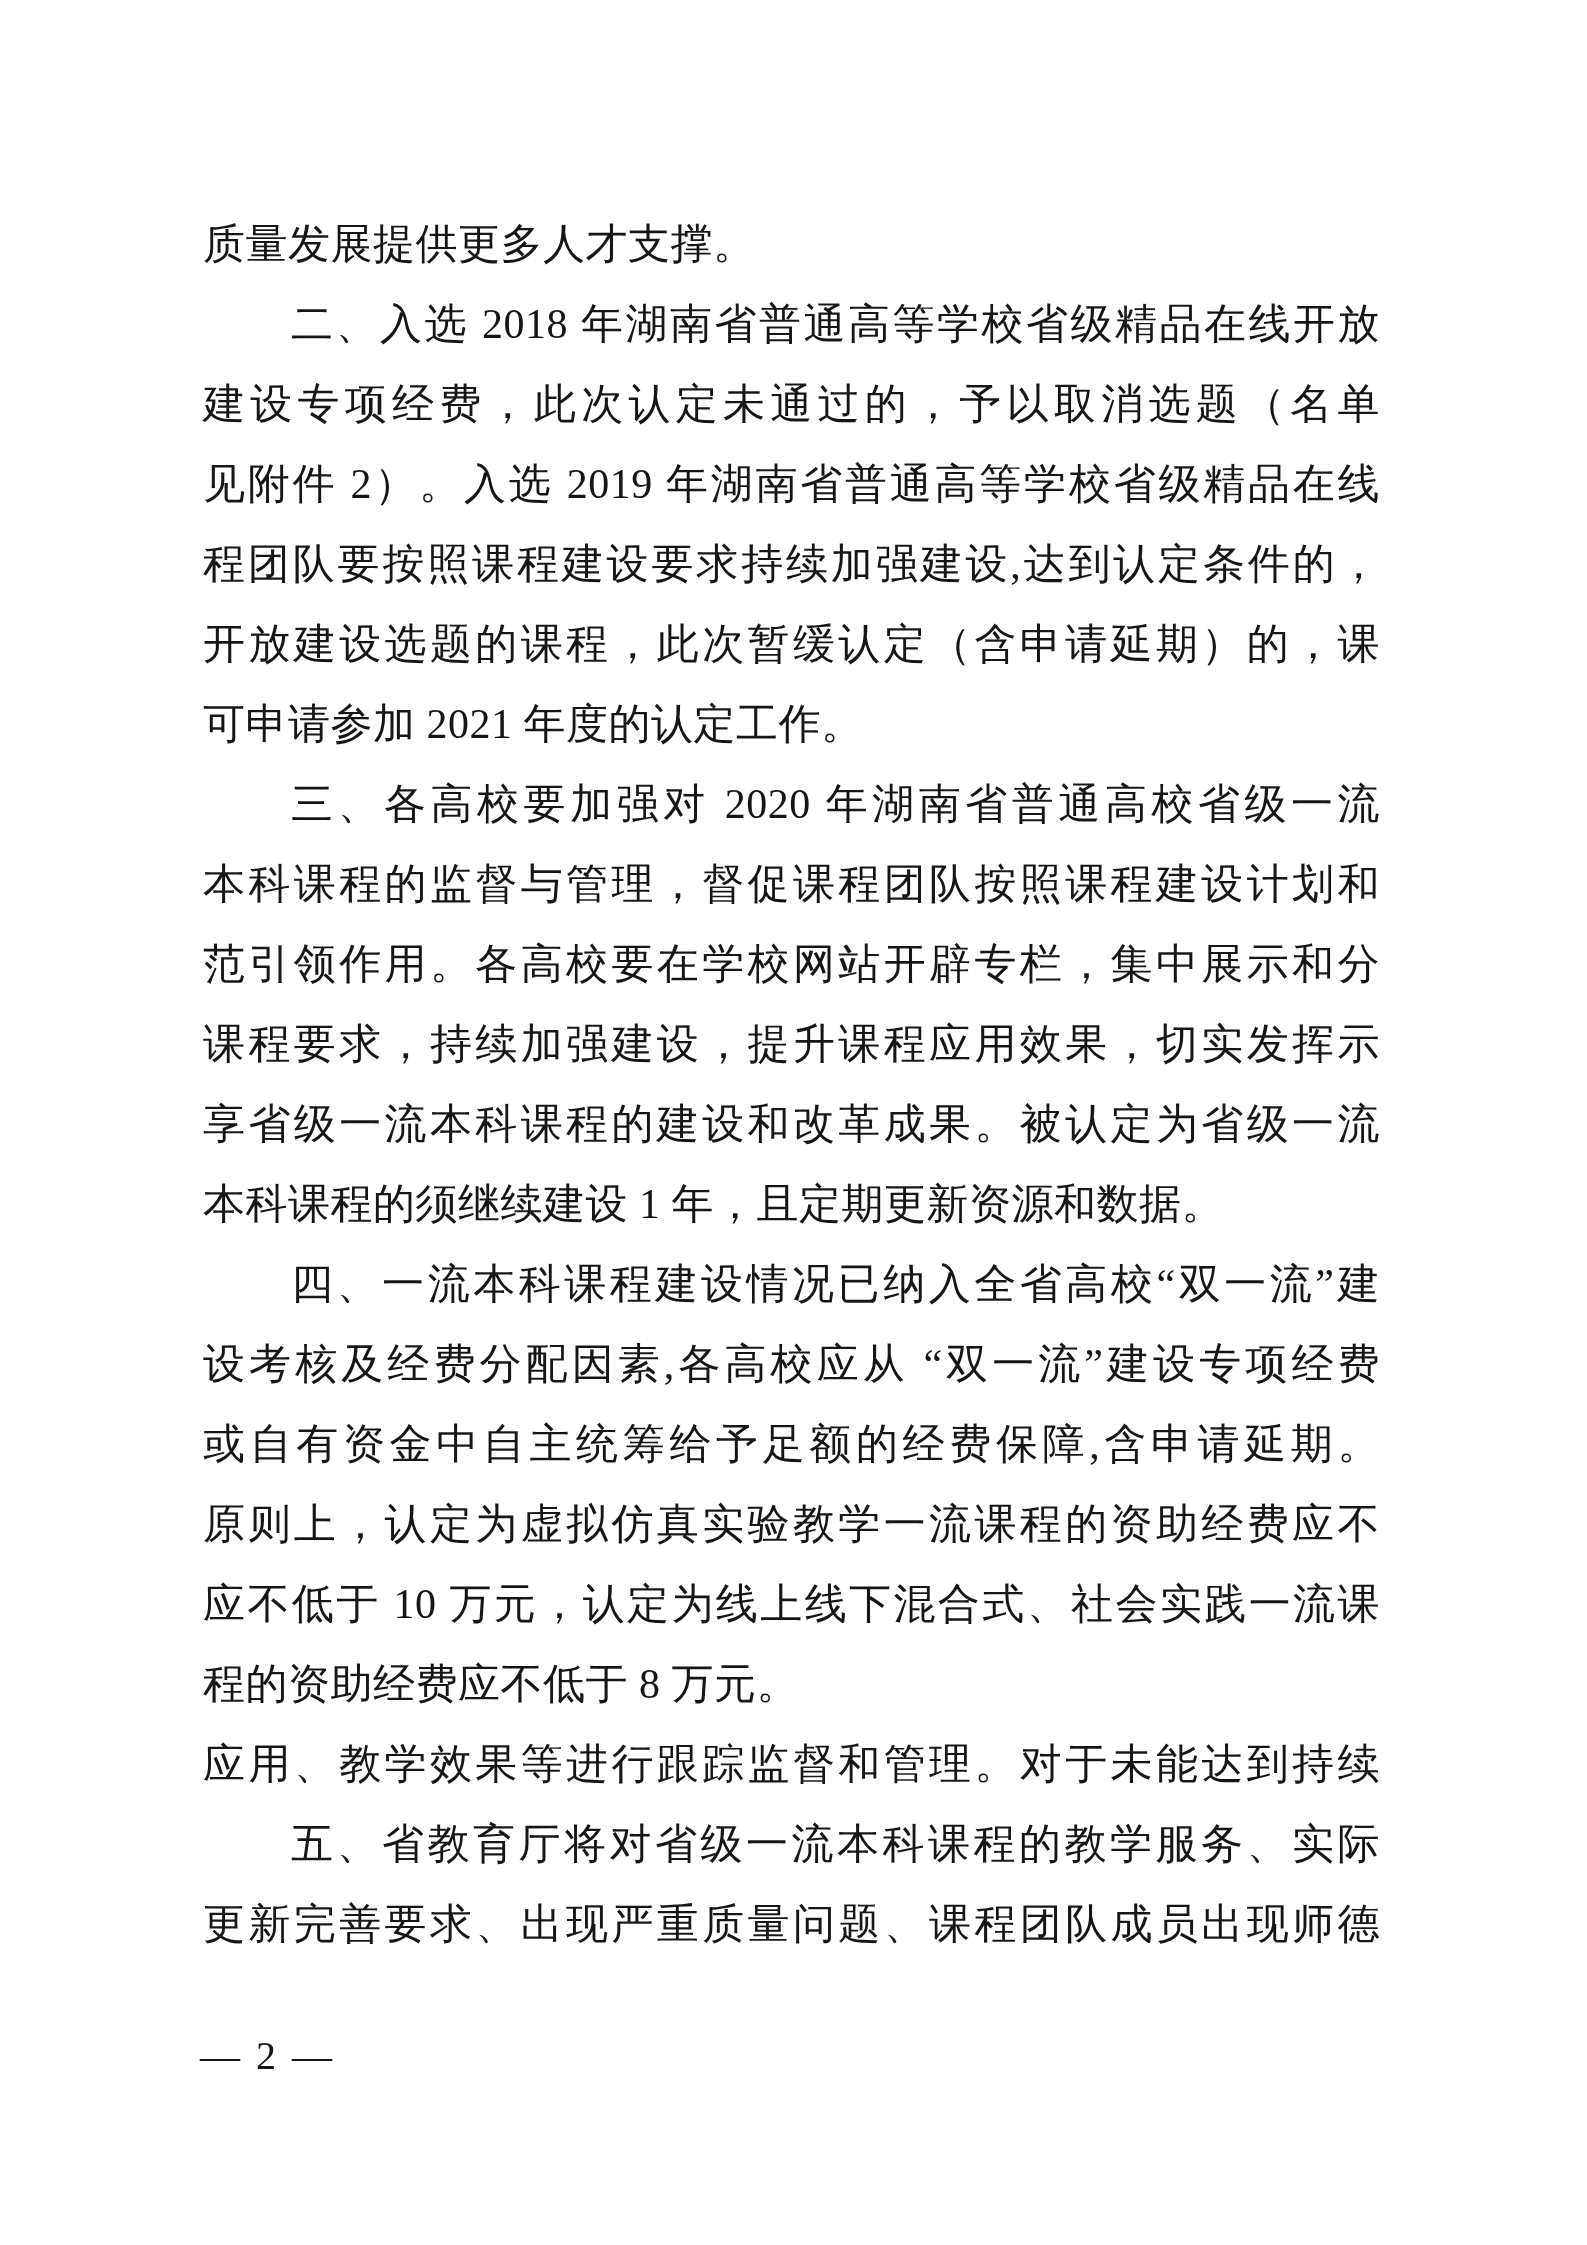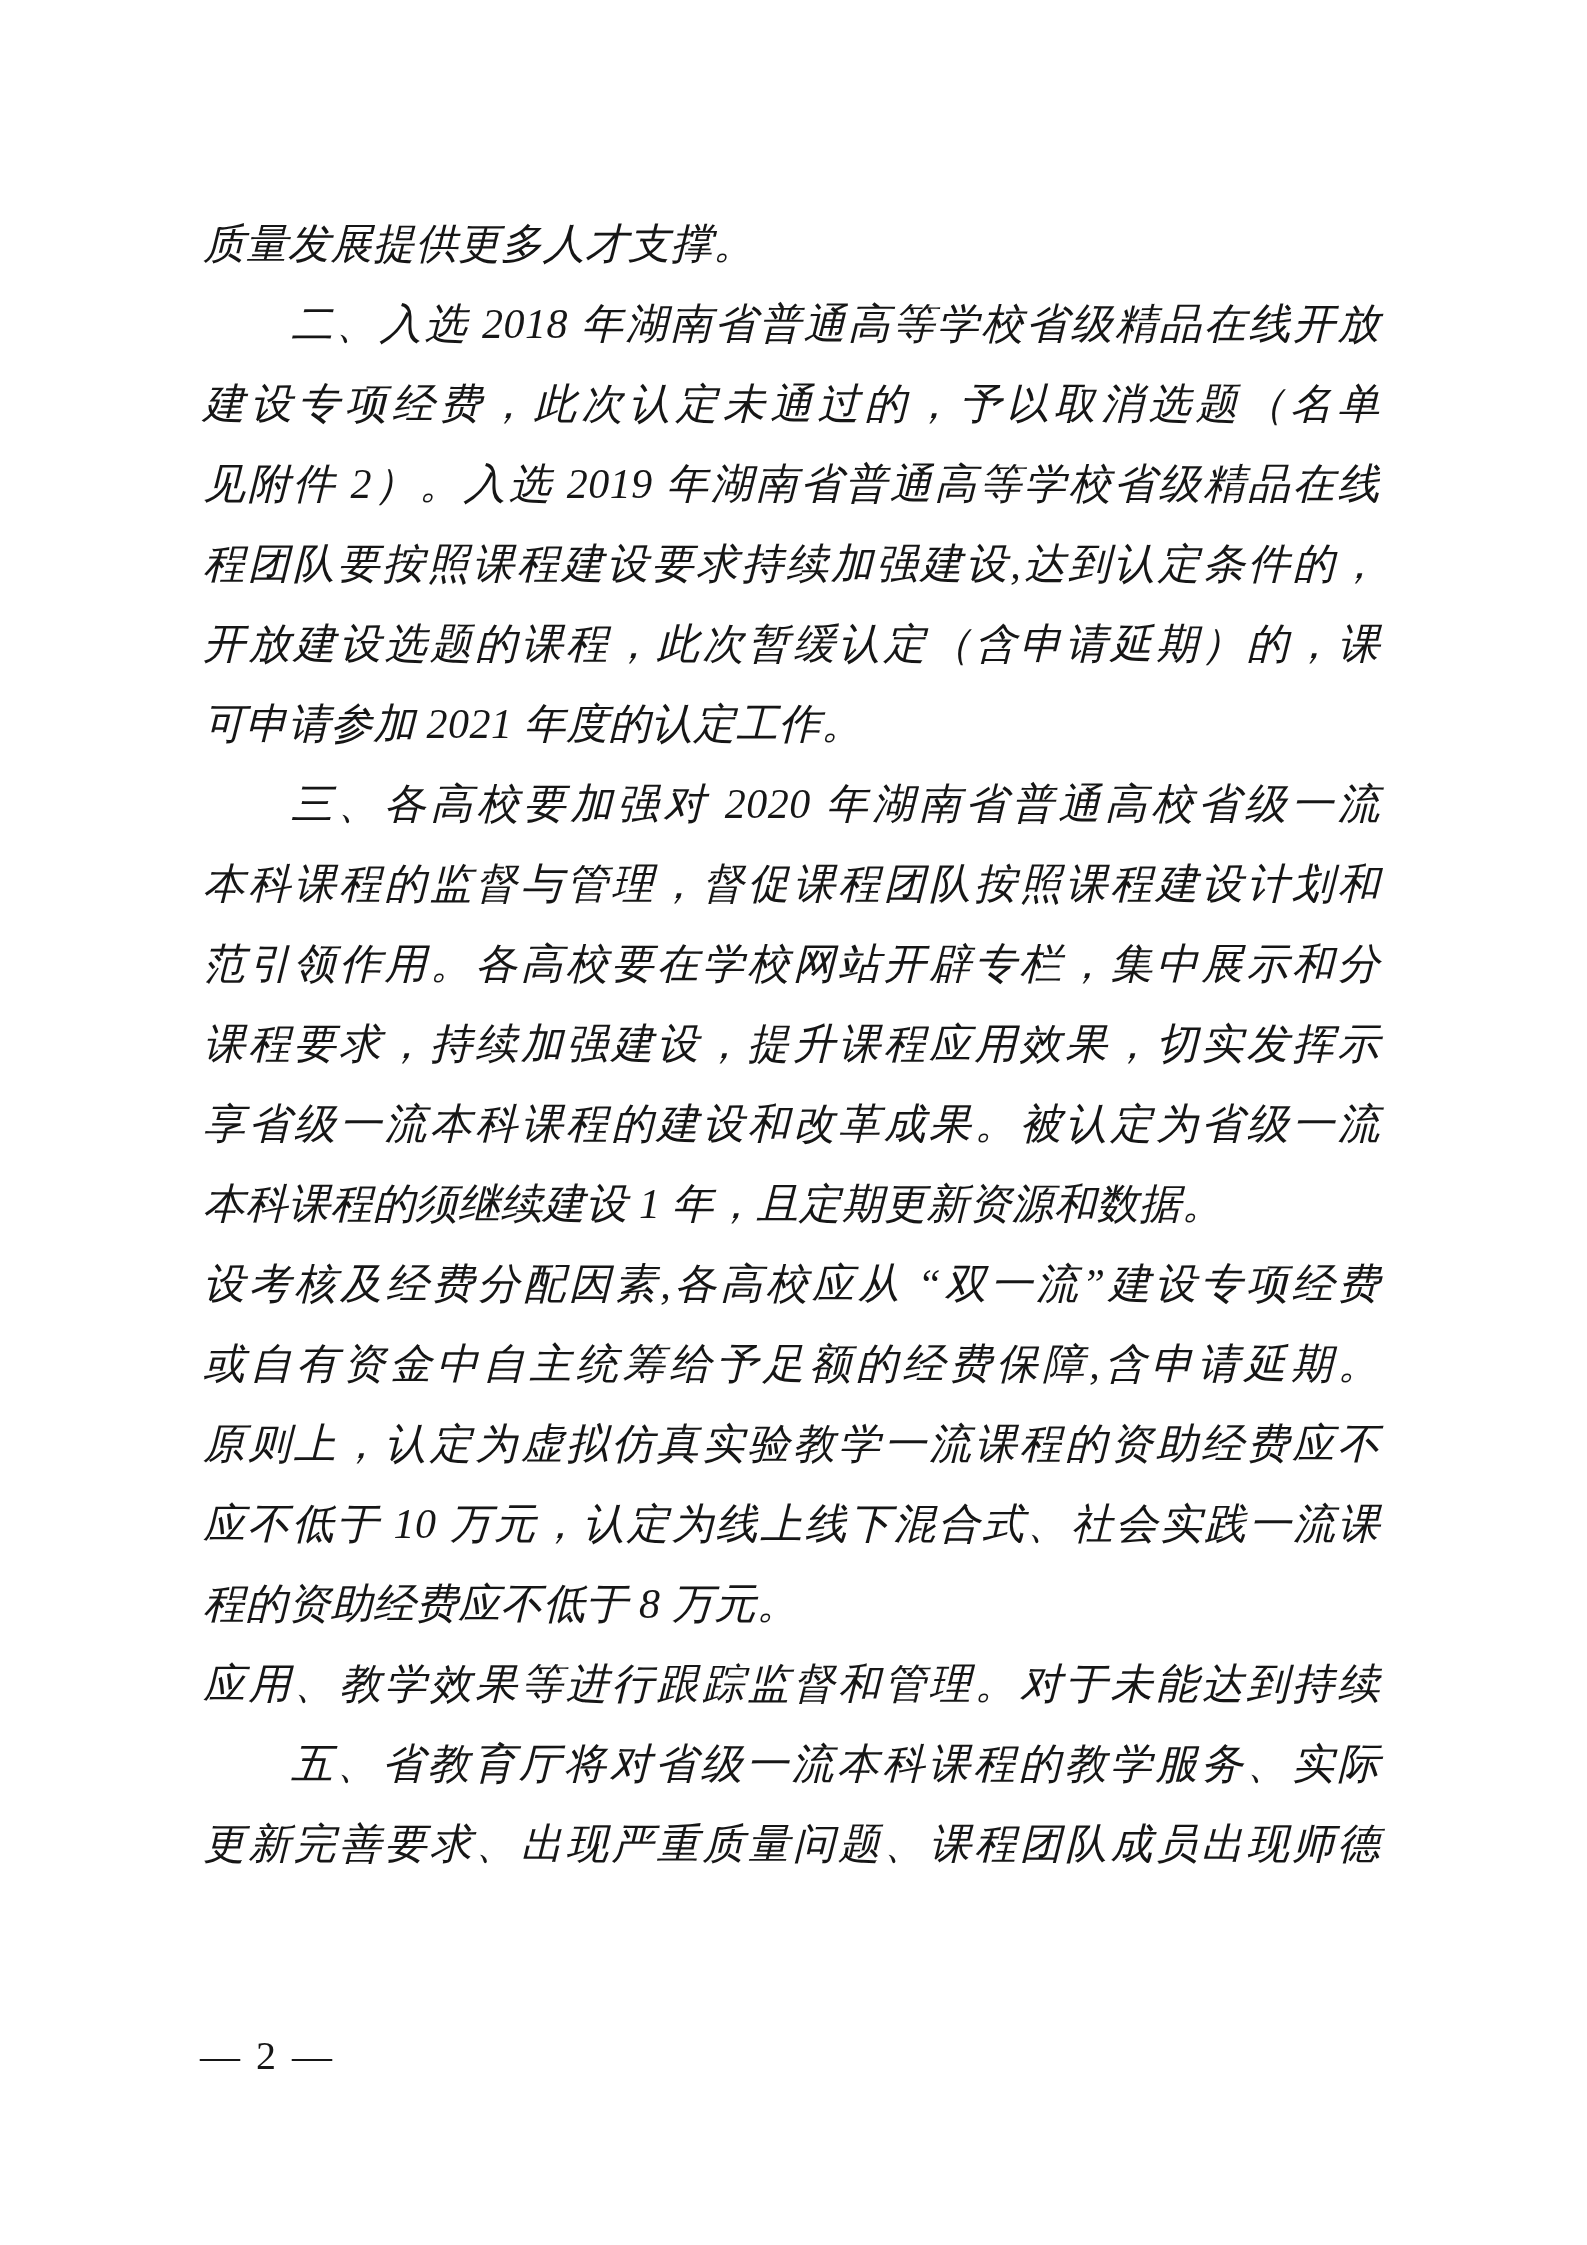--- a/index.html
+++ b/index.html
@@ -23,21 +23,20 @@
     width: 1177px;
   }
   .doc-line {
     font-size: 42px;
     height: 80px;
     line-height: 80px;
     text-align: justify;
     text-align-last: justify;
     text-justify: inter-character;
     letter-spacing: 0.5px;
-    font-style: italic;
   }
   .doc-line.para-start {
     text-indent: 88px;
   }
   .doc-line.para-end {
     text-align-last: left;
   }
   .page-number {
     position: absolute;
     left: 200px;
@@ -60,20 +59,21 @@
       <div class="doc-line">见附件 2）。入选 2019 年湖南省普通高等学校省级精品在线</div>
       <div class="doc-line">程团队要按照课程建设要求持续加强建设,达到认定条件的，</div>
       <div class="doc-line">开放建设选题的课程，此次暂缓认定（含申请延期）的，课</div>
       <div class="doc-line para-end">可申请参加 2021 年度的认定工作。</div>
       <div class="doc-line para-start">三、各高校要加强对 2020 年湖南省普通高校省级一流</div>
       <div class="doc-line">本科课程的监督与管理，督促课程团队按照课程建设计划和</div>
       <div class="doc-line">范引领作用。各高校要在学校网站开辟专栏，集中展示和分</div>
       <div class="doc-line">课程要求，持续加强建设，提升课程应用效果，切实发挥示</div>
       <div class="doc-line">享省级一流本科课程的建设和改革成果。被认定为省级一流</div>
       <div class="doc-line para-end">本科课程的须继续建设 1 年，且定期更新资源和数据。</div>
+      <div class="doc-line para-start">四、一流本科课程建设情况已纳入全省高校“双一流”建</div>
       <div class="doc-line">设考核及经费分配因素,各高校应从 “双一流”建设专项经费</div>
       <div class="doc-line">或自有资金中自主统筹给予足额的经费保障,含申请延期。</div>
       <div class="doc-line">原则上，认定为虚拟仿真实验教学一流课程的资助经费应不</div>
       <div class="doc-line">应不低于 10 万元，认定为线上线下混合式、社会实践一流课</div>
       <div class="doc-line para-end">程的资助经费应不低于 8 万元。</div>
       <div class="doc-line">应用、教学效果等进行跟踪监督和管理。对于未能达到持续</div>
       <div class="doc-line para-start">五、省教育厅将对省级一流本科课程的教学服务、实际</div>
       <div class="doc-line">更新完善要求、出现严重质量问题、课程团队成员出现师德</div>
     </div>
   <div class="page-number">— 2 —</div>

